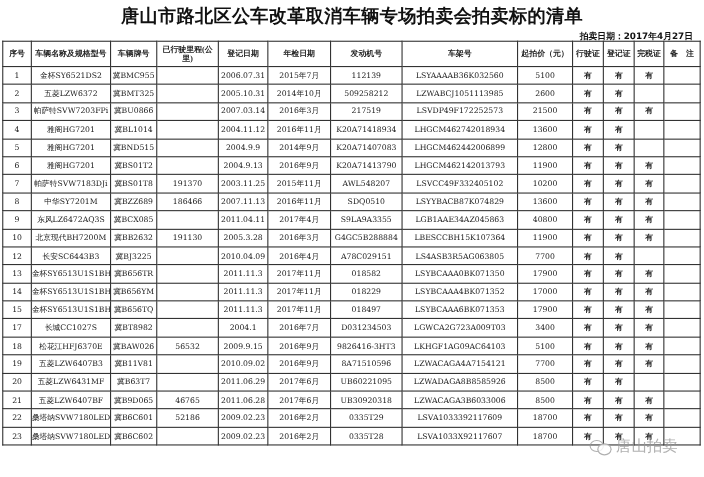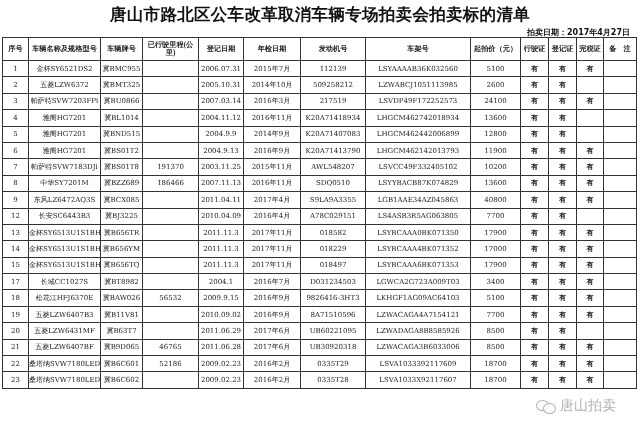--- a/index.html
+++ b/index.html
@@ -96,21 +96,21 @@
       </tr>
       <tr>
         <td>3</td>
         <td>帕萨特SVW7203FPi</td>
         <td>冀BU0866</td>
         <td></td>
         <td>2007.03.14</td>
         <td>2016年3月</td>
         <td>217519</td>
         <td>LSVDP49F172252573</td>
-        <td>24100</td>
+        <td>21500</td>
         <td class="mark">有</td>
         <td class="mark">有</td>
         <td class="mark">有</td>
         <td></td>
       </tr>
       <tr>
         <td>4</td>
         <td>雅阁HG7201</td>
         <td>冀BL1014</td>
         <td></td>
@@ -187,20 +187,35 @@
       <tr>
         <td>9</td>
         <td>东风LZ6472AQ3S</td>
         <td>冀BCX085</td>
         <td></td>
         <td>2011.04.11</td>
         <td>2017年4月</td>
         <td>S9LA9A3355</td>
         <td>LGB1AAE34AZ045863</td>
         <td>40800</td>
+        <td class="mark">有</td>
+        <td class="mark">有</td>
+        <td class="mark">有</td>
+        <td></td>
+      </tr>
+      <tr>
+        <td>10</td>
+        <td>北京现代BH7200M</td>
+        <td>冀BB2632</td>
+        <td>191130</td>
+        <td>2005.3.28</td>
+        <td>2016年3月</td>
+        <td>G4GC5B288884</td>
+        <td>LBESCCBH15K107364</td>
+        <td>11900</td>
         <td class="mark">有</td>
         <td class="mark">有</td>
         <td class="mark">有</td>
         <td></td>
       </tr>
       <tr>
         <td>12</td>
         <td>长安SC6443B3</td>
         <td>冀BJ3225</td>
         <td></td>

